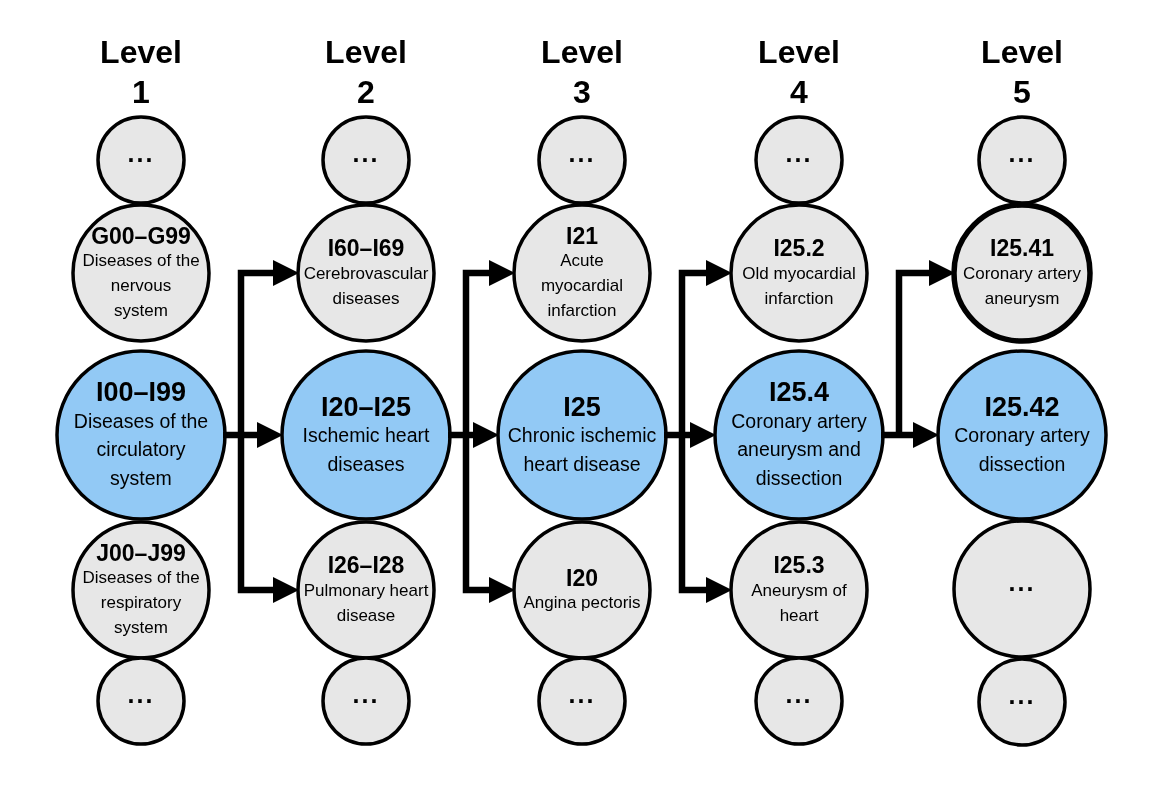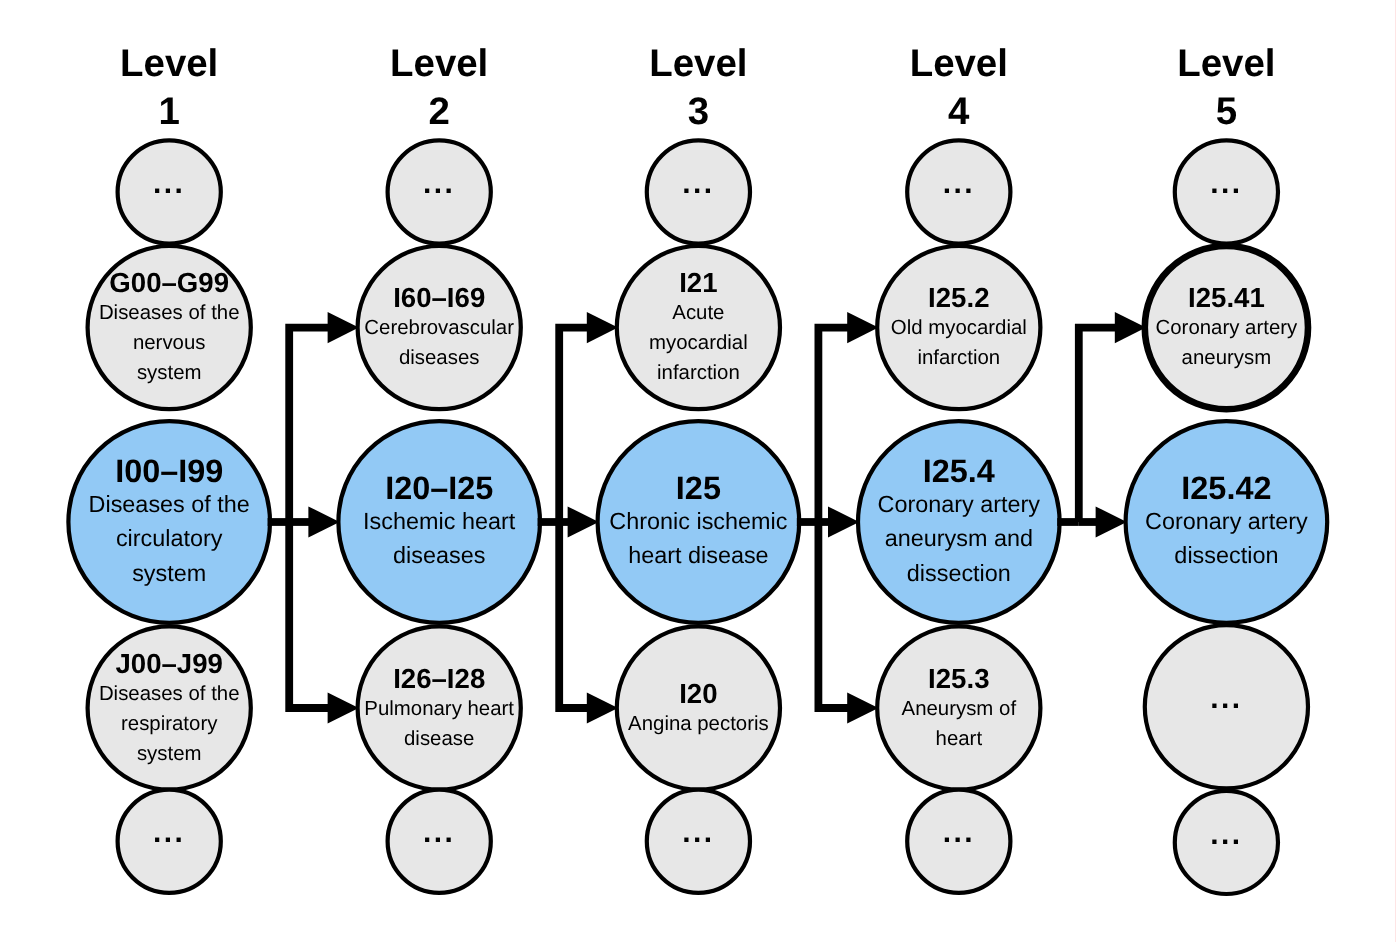--- a/index.html
+++ b/index.html
@@ -5,21 +5,21 @@
   html, body {
     margin: 0;
     padding: 0;
     background: #ffffff;
     font-family: "Liberation Sans", sans-serif;
   }
   #stage {
     position: relative;
     width: 1163px;
     height: 785px;
-    background: #fca5a5;
+    background: #1d4ed8;
     overflow: hidden;
   }
   #diagram {
     display: block;
     width: 1163px;
     height: 785px;
   }
   #diagram text {
     font-family: "Liberation Sans", sans-serif;
   }

